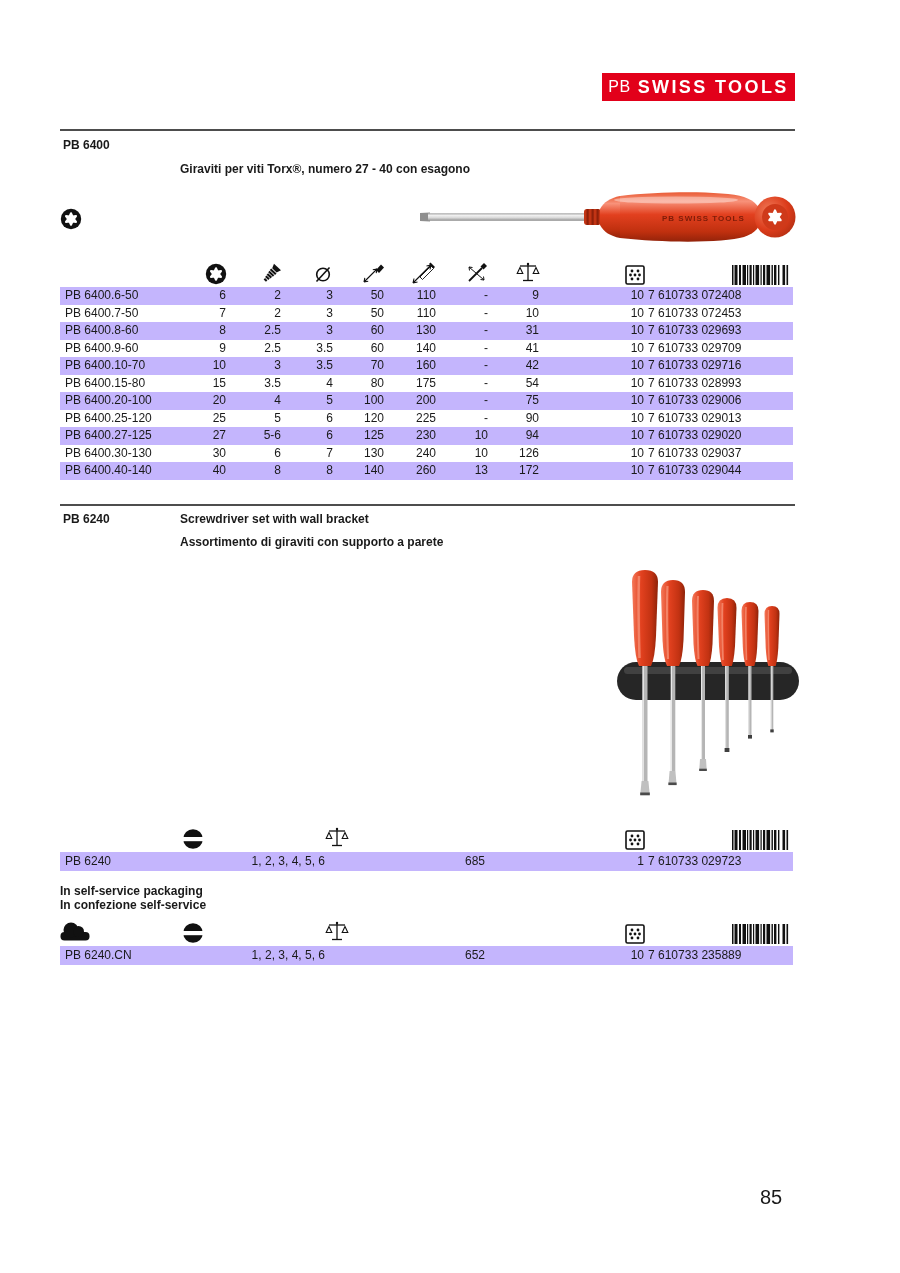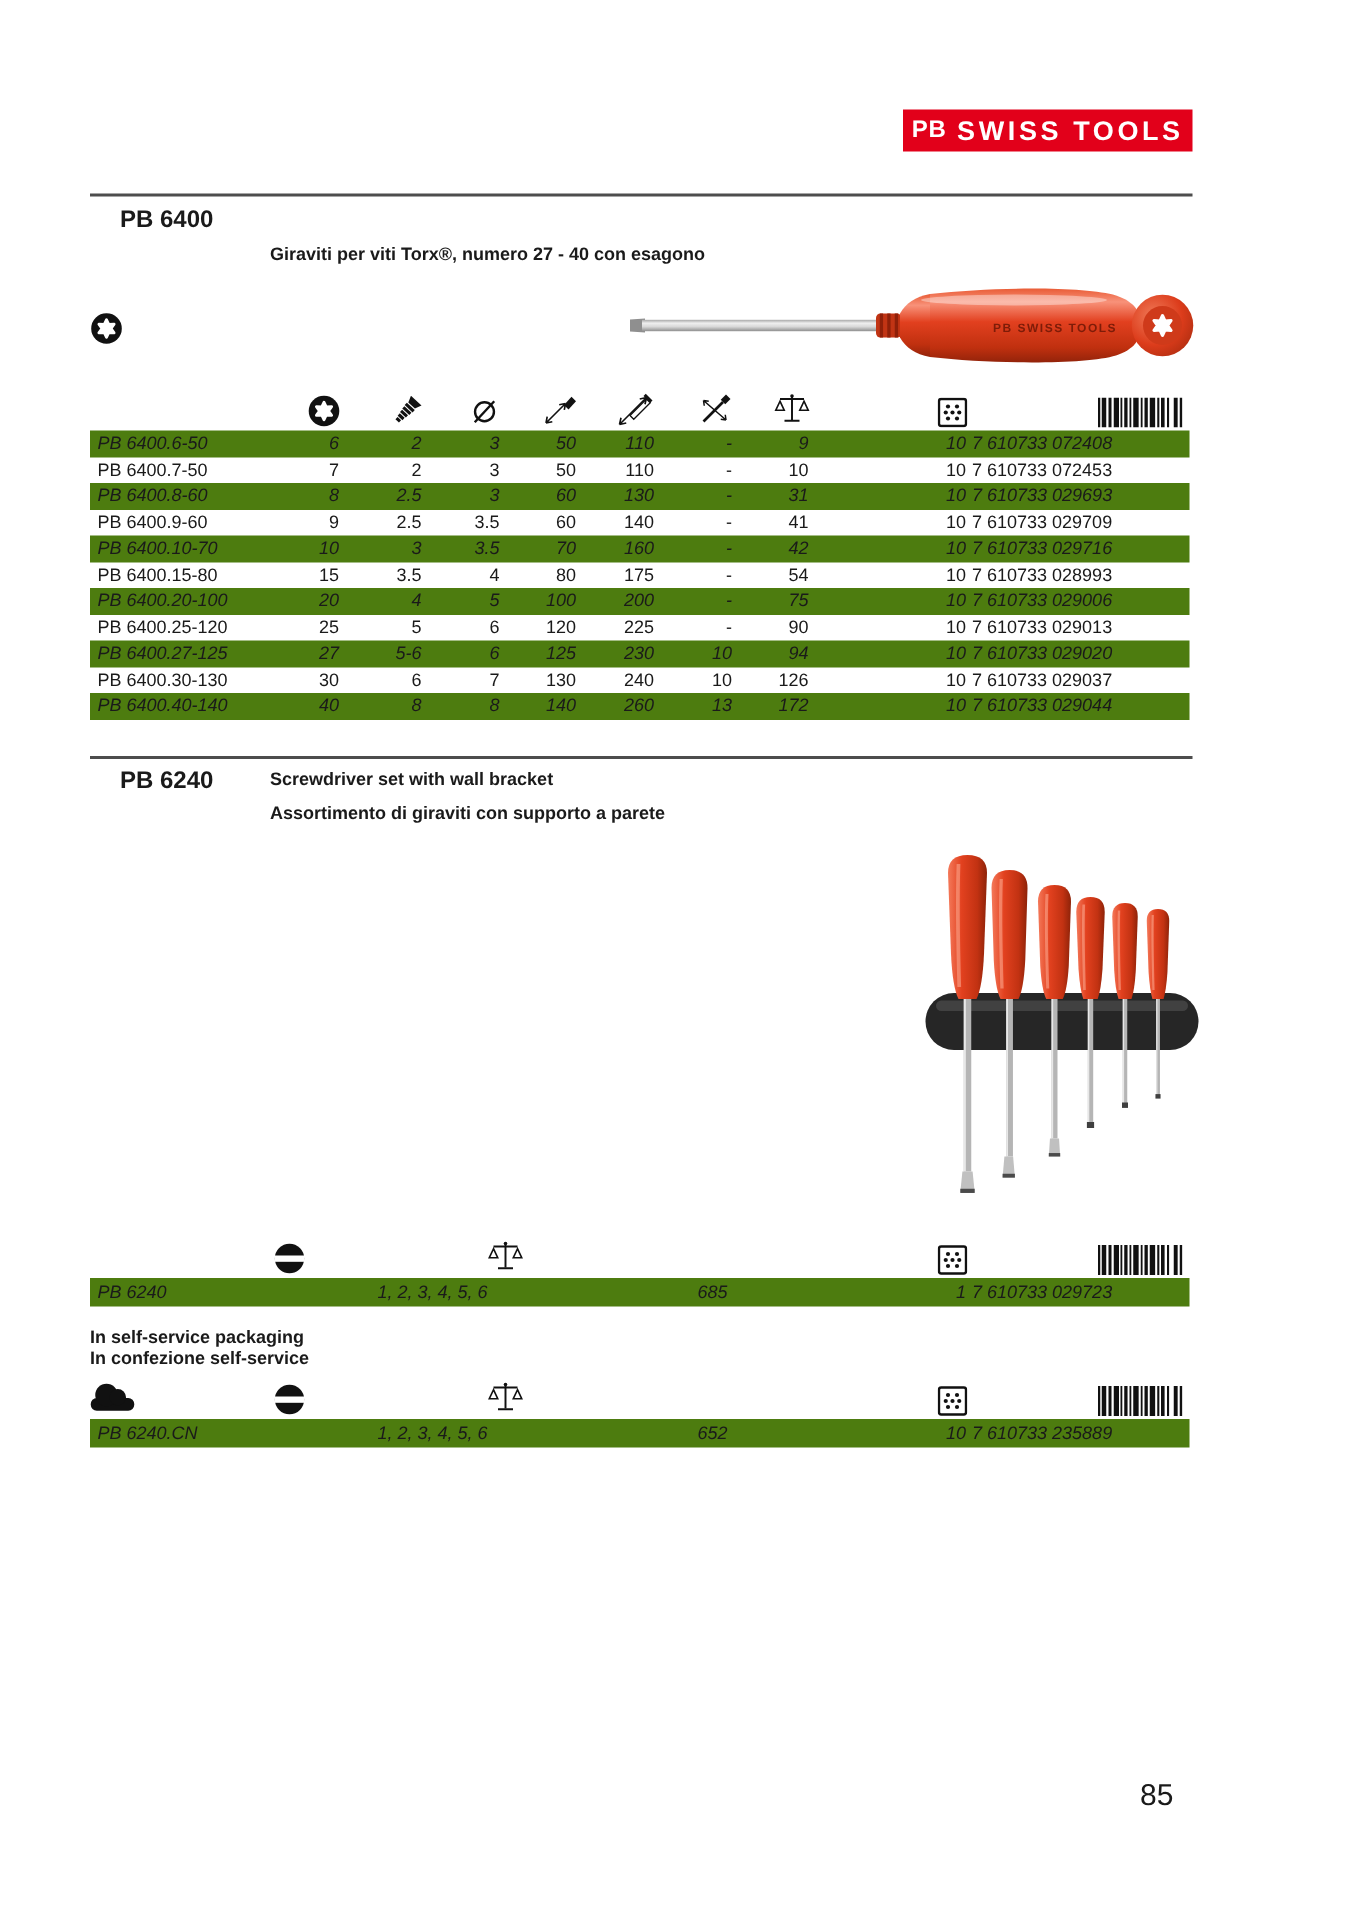--- a/index.html
+++ b/index.html
@@ -2,37 +2,37 @@
 <html><head>
 <meta charset="utf-8">
 <style>
   html,body{margin:0;padding:0;background:#fff;}
   .page{position:relative;width:900px;height:1273px;background:#fff;overflow:hidden;
         font-family:"Liberation Sans",sans-serif;color:#1a1a1a;}
 
   
   .logo{position:absolute;left:602px;top:73px;width:193px;height:28px;background:#e2001a;
         display:flex;align-items:center;justify-content:center;gap:7px;}
-  .logo-pb{color:#fff;font-weight:bold;font-size:16px;letter-spacing:.5px;line-height:1;}
+  .logo-pb{color:#fff;font-weight:normal;font-size:16px;letter-spacing:.5px;line-height:1;}
   .logo-rest{color:#fff;font-weight:bold;font-size:18px;letter-spacing:2.4px;line-height:1;}
 
   .rule{position:absolute;left:60px;width:735px;height:2px;background:#4d4d4d;}
 
-  .sec-code{position:absolute;left:80px;font-size:16px;font-weight:bold;white-space:nowrap;}
+  .sec-code{position:absolute;left:63px;font-size:12px;font-weight:bold;white-space:nowrap;}
   .sec-title{position:absolute;left:180px;font-size:12px;font-weight:bold;white-space:nowrap;}
 
   
   .t1{position:absolute;left:60px;top:253px;width:733px;}
   .t1 .grid-row{display:grid;grid-template-columns:120px 50px 55px 52px 51px 52px 52px 51px 105px 145px;}
   .t2grid{display:grid;grid-template-columns:122px 143px 160px 163px 145px;}
   .icon-head{height:34px;}
   .icon-head .cell{display:flex;justify-content:flex-end;align-items:flex-end;padding:0 3px 2px 0;}
   .icon-head .cell.ih-l{justify-content:flex-start;padding-left:0;}
   .trow{height:17.5px;font-size:12px;line-height:17.5px;}
-  .trow.stripe{background:#4d7c0f;font-style:italic;}
+  .trow.stripe{background:#c4b5fd;}
   .cell{overflow:hidden;white-space:nowrap;}
   .c-article{text-align:left;padding-left:5px;}
   .c-num{text-align:right;padding-right:4px;}
   .c-ean{text-align:left;padding-right:2px;}
   .c-left{text-align:right;}
 
   
   .t2{position:absolute;left:60px;top:818px;width:733px;}
   .t2 .trow,.ss .trow{height:19px;line-height:19px;font-size:12px;}
   .ss{position:absolute;left:60px;top:916px;width:733px;}

